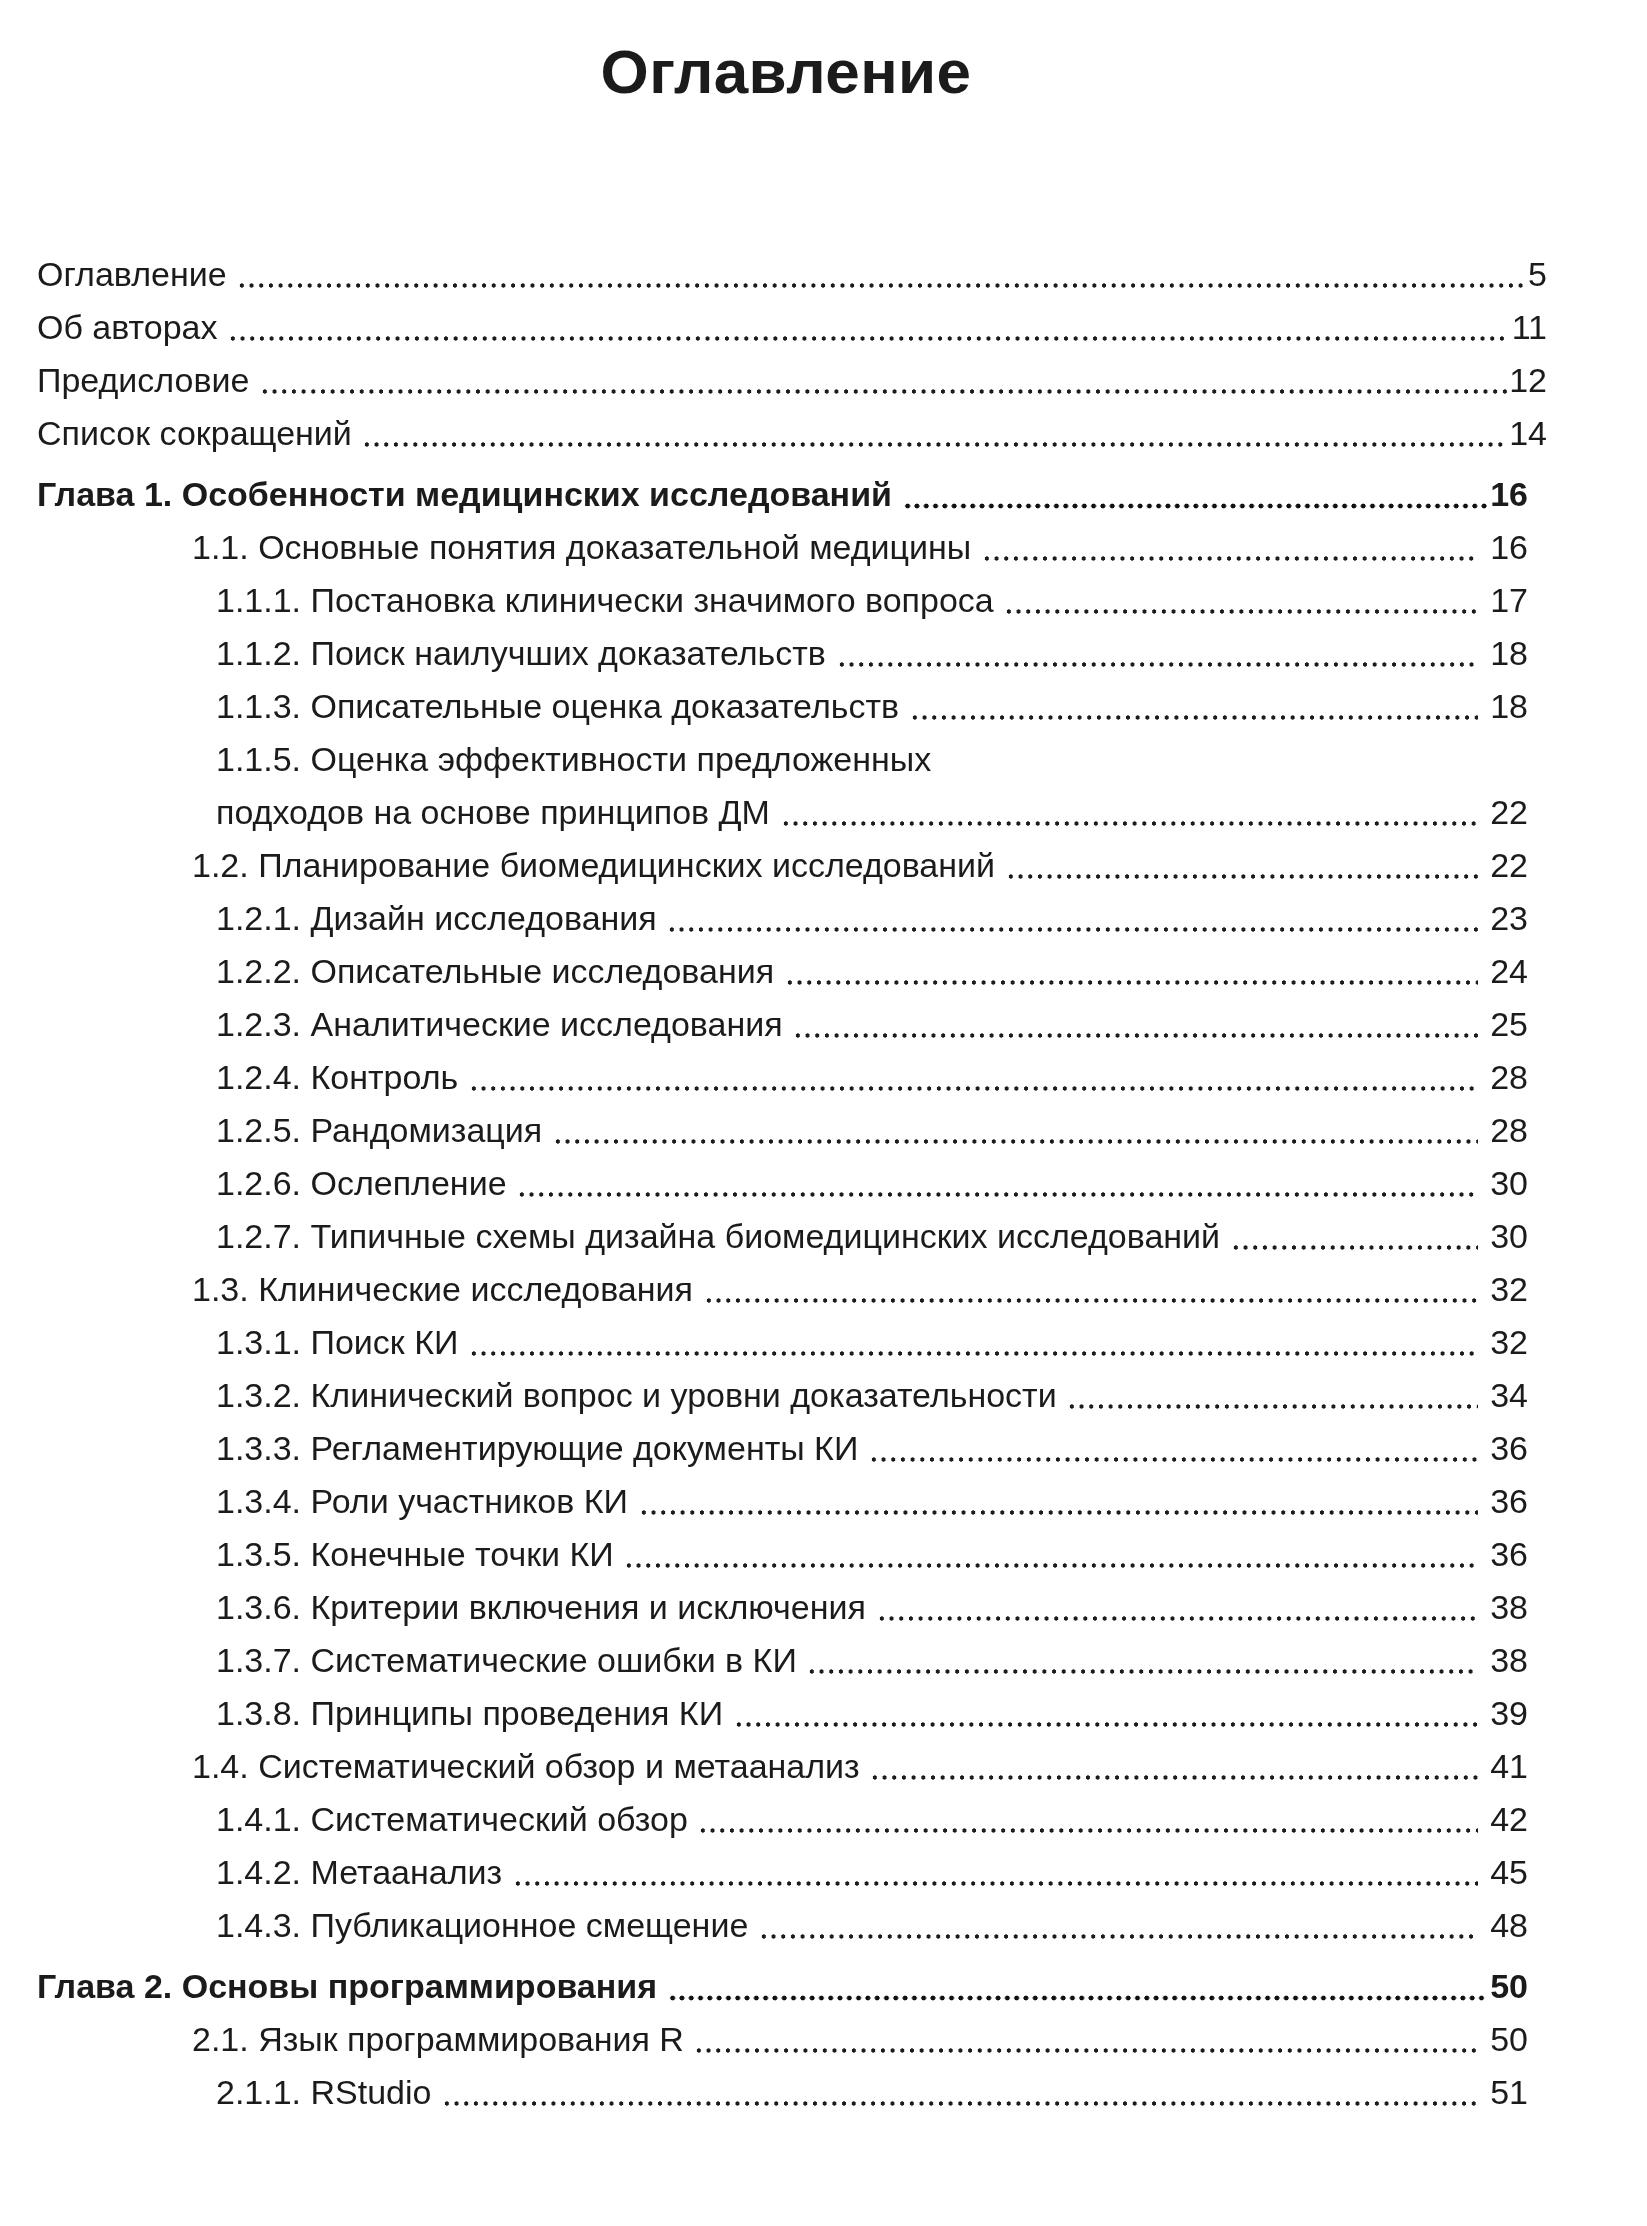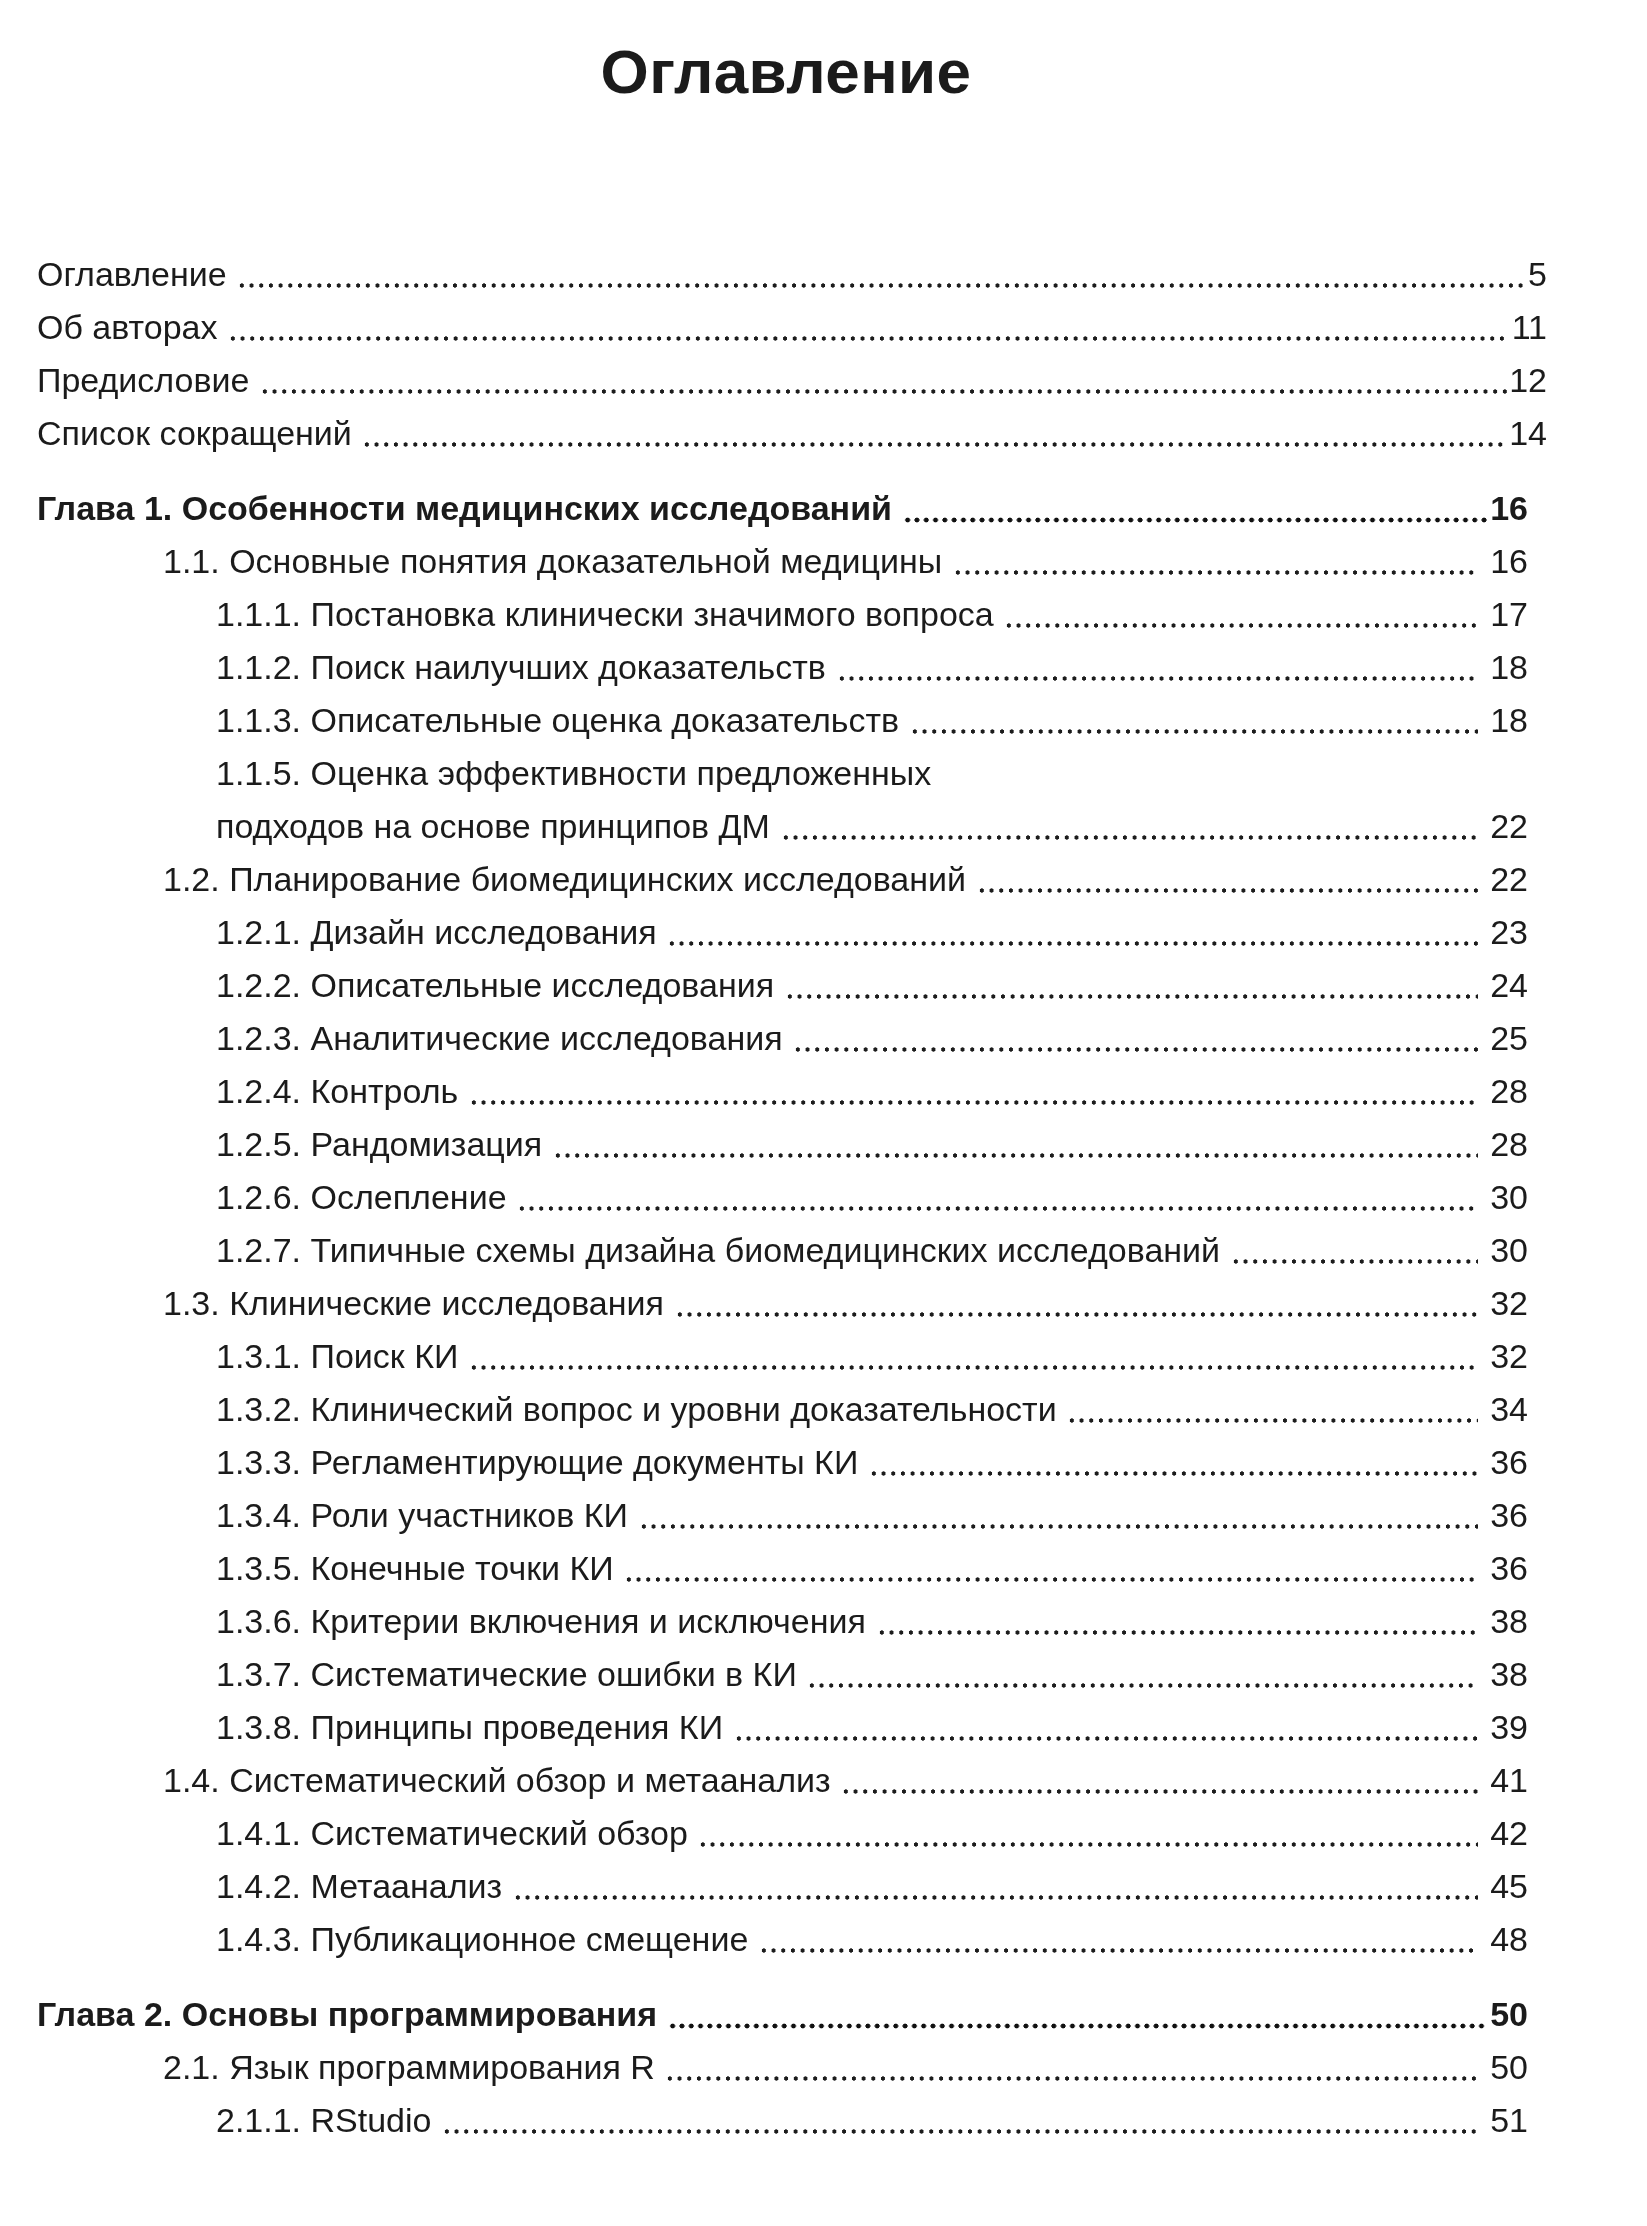--- a/index.html
+++ b/index.html
@@ -34,25 +34,25 @@
   .toc-row {
     display: flex;
     align-items: baseline;
     font-size: 34px;
     line-height: 53px;
     padding-right: 44px;
     white-space: nowrap;
   }
   .toc-row.front { padding-right: 25px; }
   .toc-row.level0 { padding-left: 37px; }
-  .toc-row.level1 { padding-left: 163px; }
+  .toc-row.level1 { padding-left: 163px; margin-left: 29px; }
   .toc-row.level2 { padding-left: 216px; }
   .toc-row.chapter {
     font-weight: 700;
-    margin-top: 22px;
+    margin-top: 8px;
   }
   .toc-label { white-space: nowrap; }
   .leader {
     flex: 1 1 auto;
     align-self: flex-end;
     height: 7px;
     margin: 0 2.6px 12.4px 10.6px;
     min-width: 12.4px;
     background-image: radial-gradient(circle, #1b1b1b 1.9px, rgba(0,0,0,0) 2.4px);
     background-size: 9.7px 7px;

